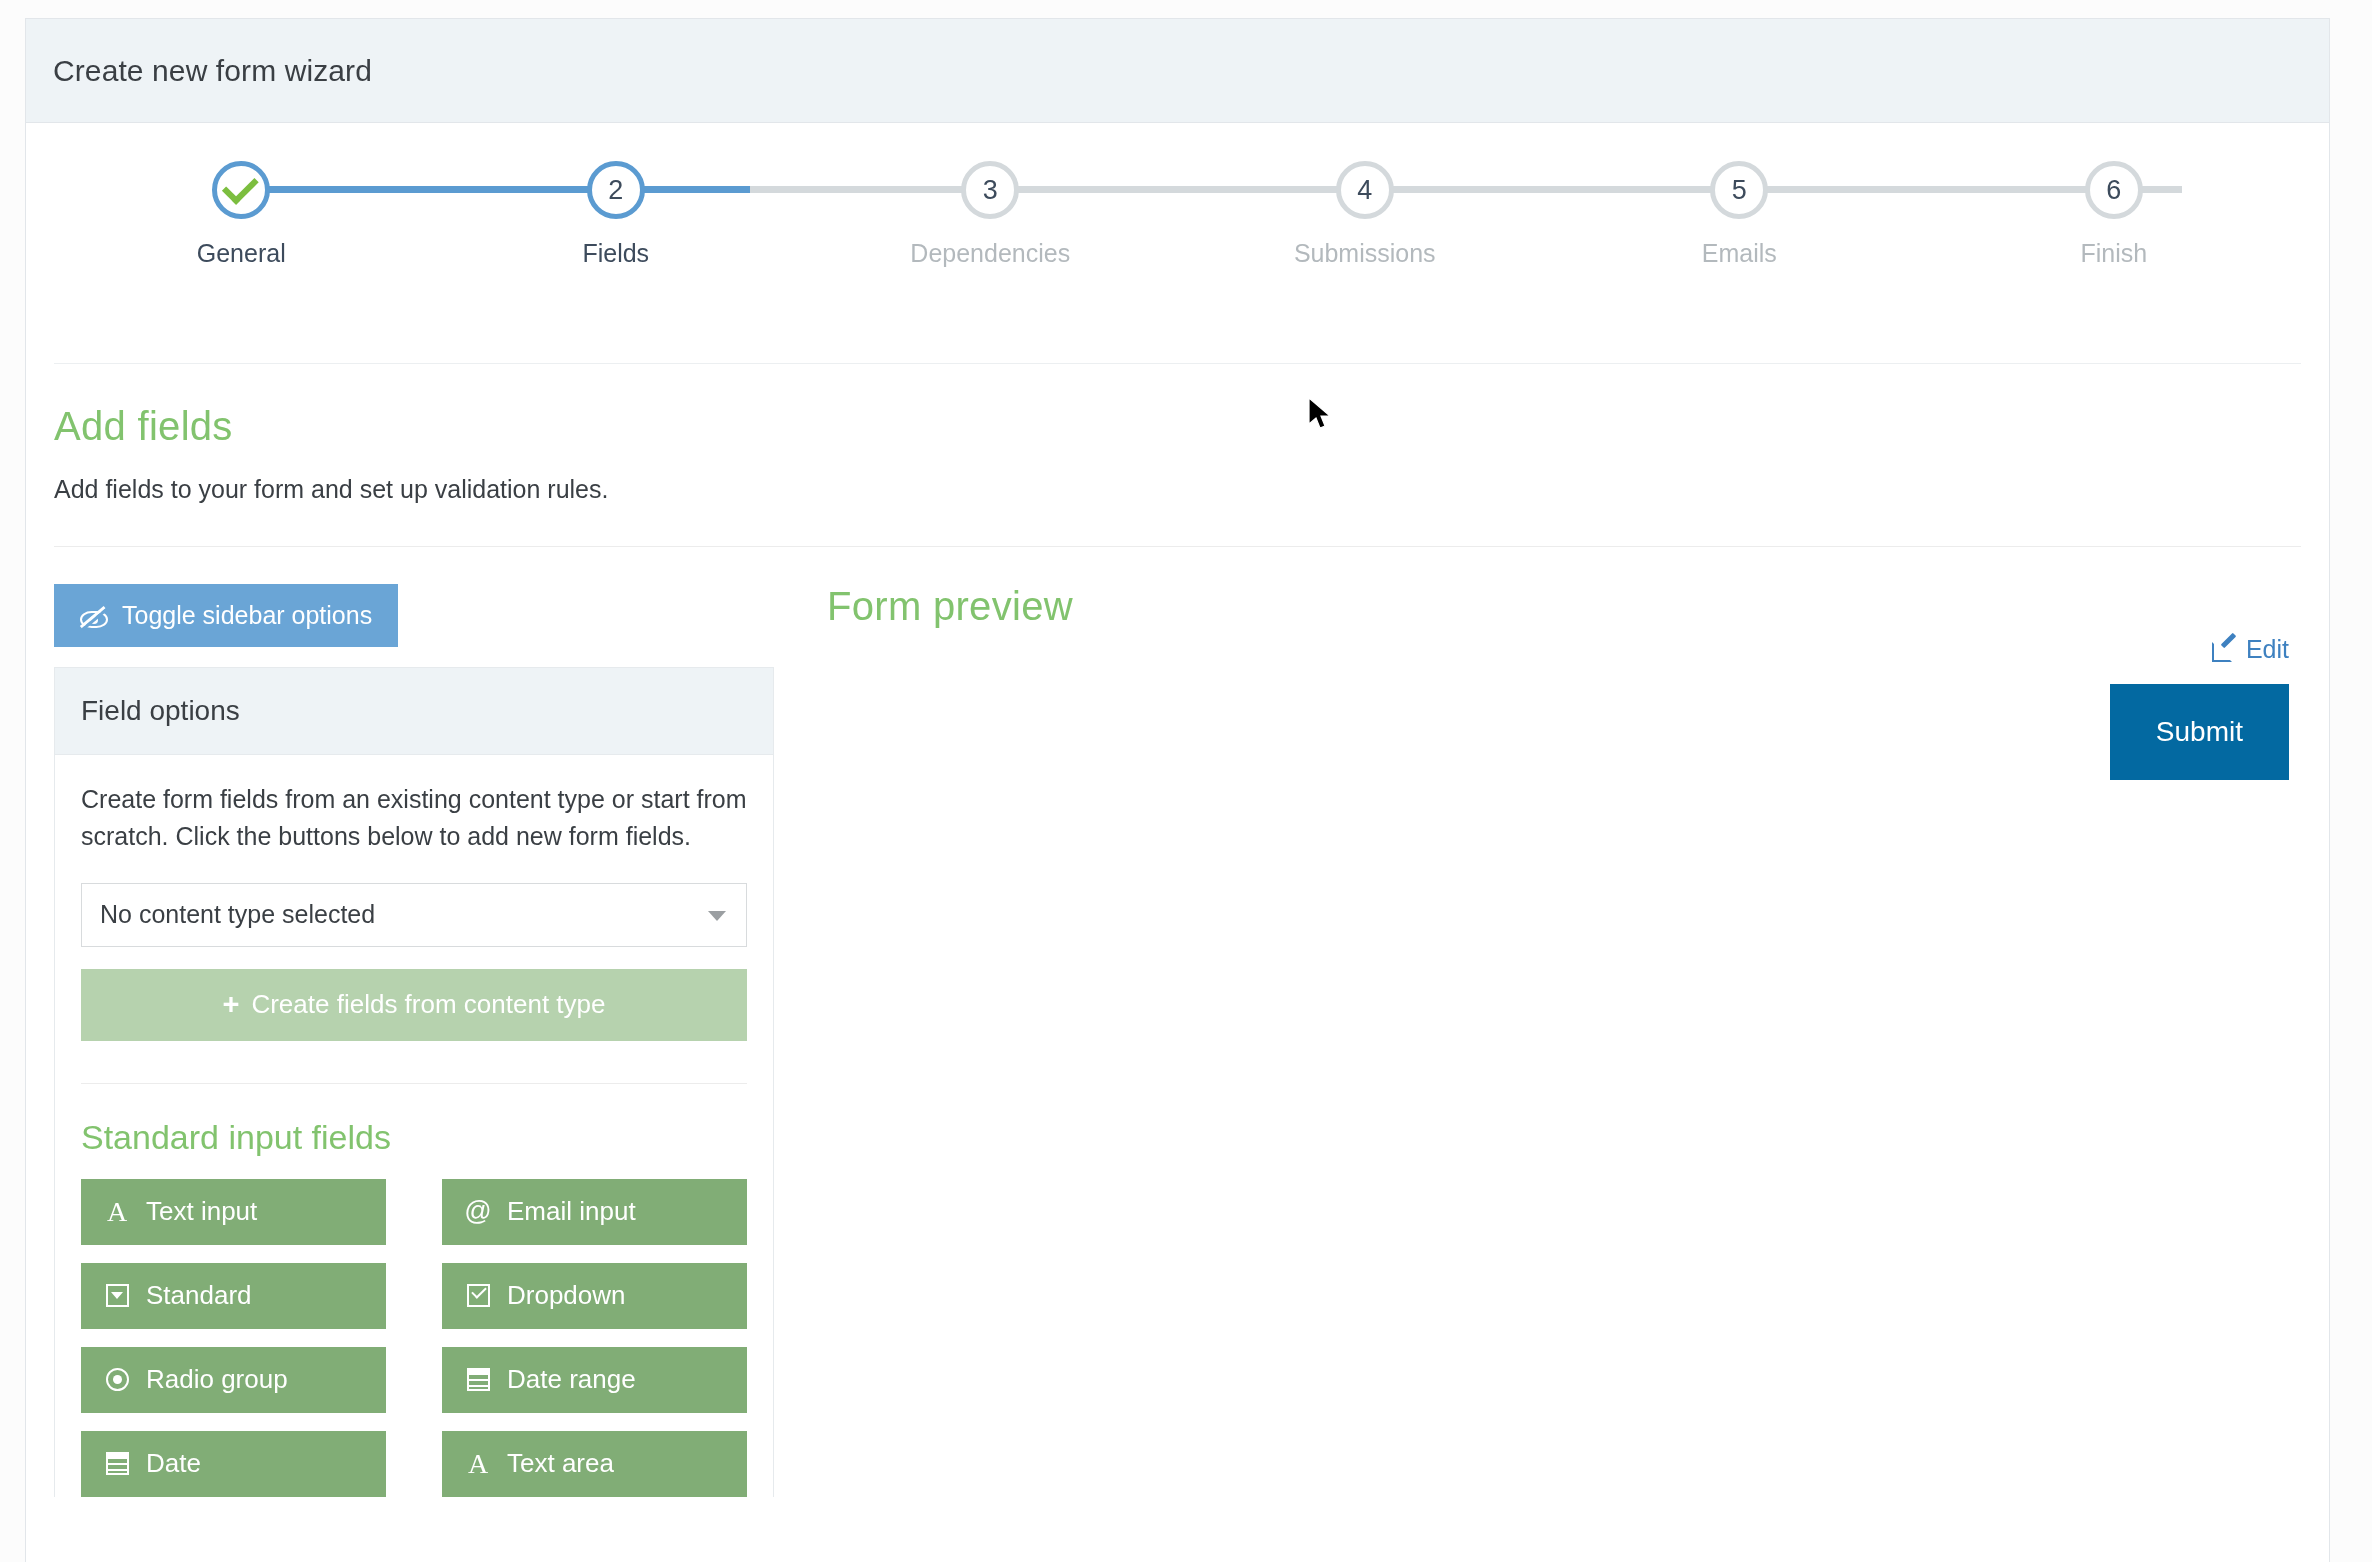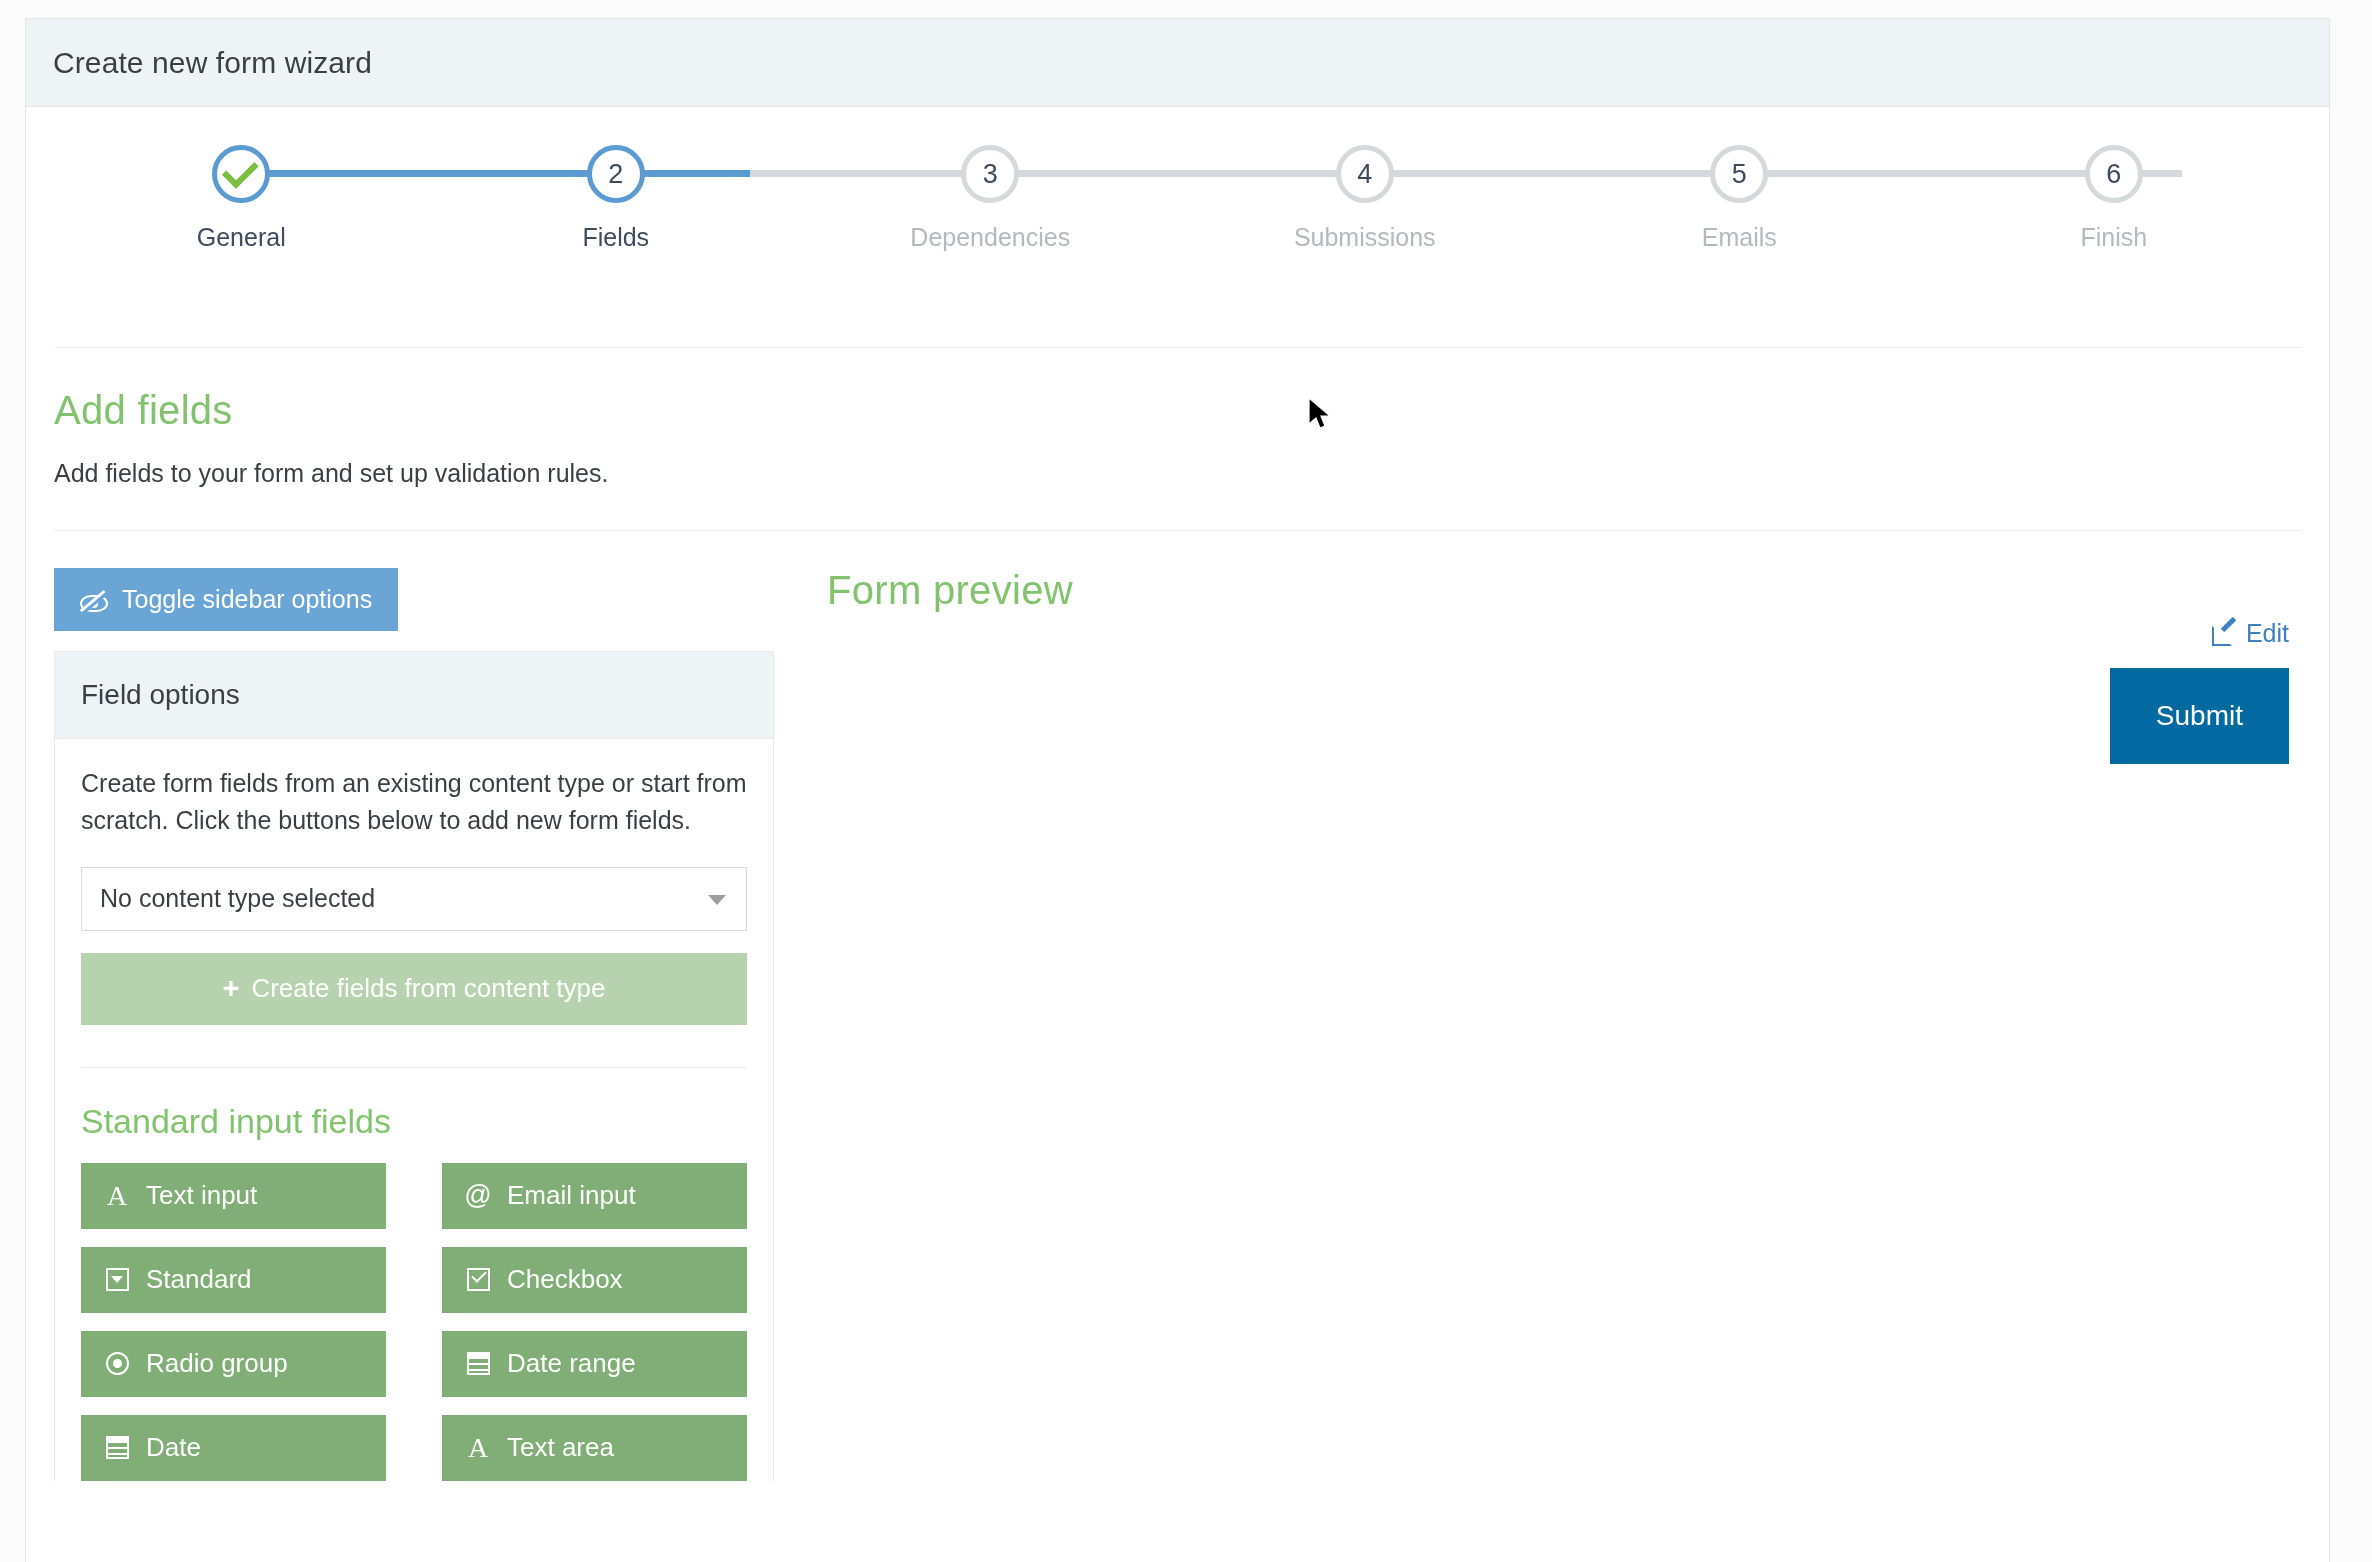--- a/index.html
+++ b/index.html
@@ -26,21 +26,21 @@
     top: 18px;
     width: 2305px;
     height: 1544px;
     background: #ffffff;
     border: 1px solid #e2e6ea;
     border-bottom: none;
     box-sizing: border-box;
   }
 
   .wizard-header {
-    height: 88px;
+    height: 104px;
     background: #eef3f6;
     border-bottom: 1px solid #e2e6ea;
     display: flex;
     align-items: center;
     padding-left: 27px;
     box-sizing: border-box;
   }
   .wizard-header-title {
     font-size: 30px;
     color: #3a3f44;
@@ -462,21 +462,21 @@
                     </span>
                   <span>Standard</span>
                 </button>
 
                 <button class="field-btn">
                   <span class="fi">
                       <span class="icon-checkbox">
                         <i></i>
                       </span>
                     </span>
-                  <span>Checkbox</span>
+                  <span>Dropdown</span>
                 </button>
 
                 <button class="field-btn">
                   <span class="fi">
                       <span class="icon-radio">
                         <i></i>
                       </span>
                     </span>
                   <span>Radio group</span>
                 </button>

